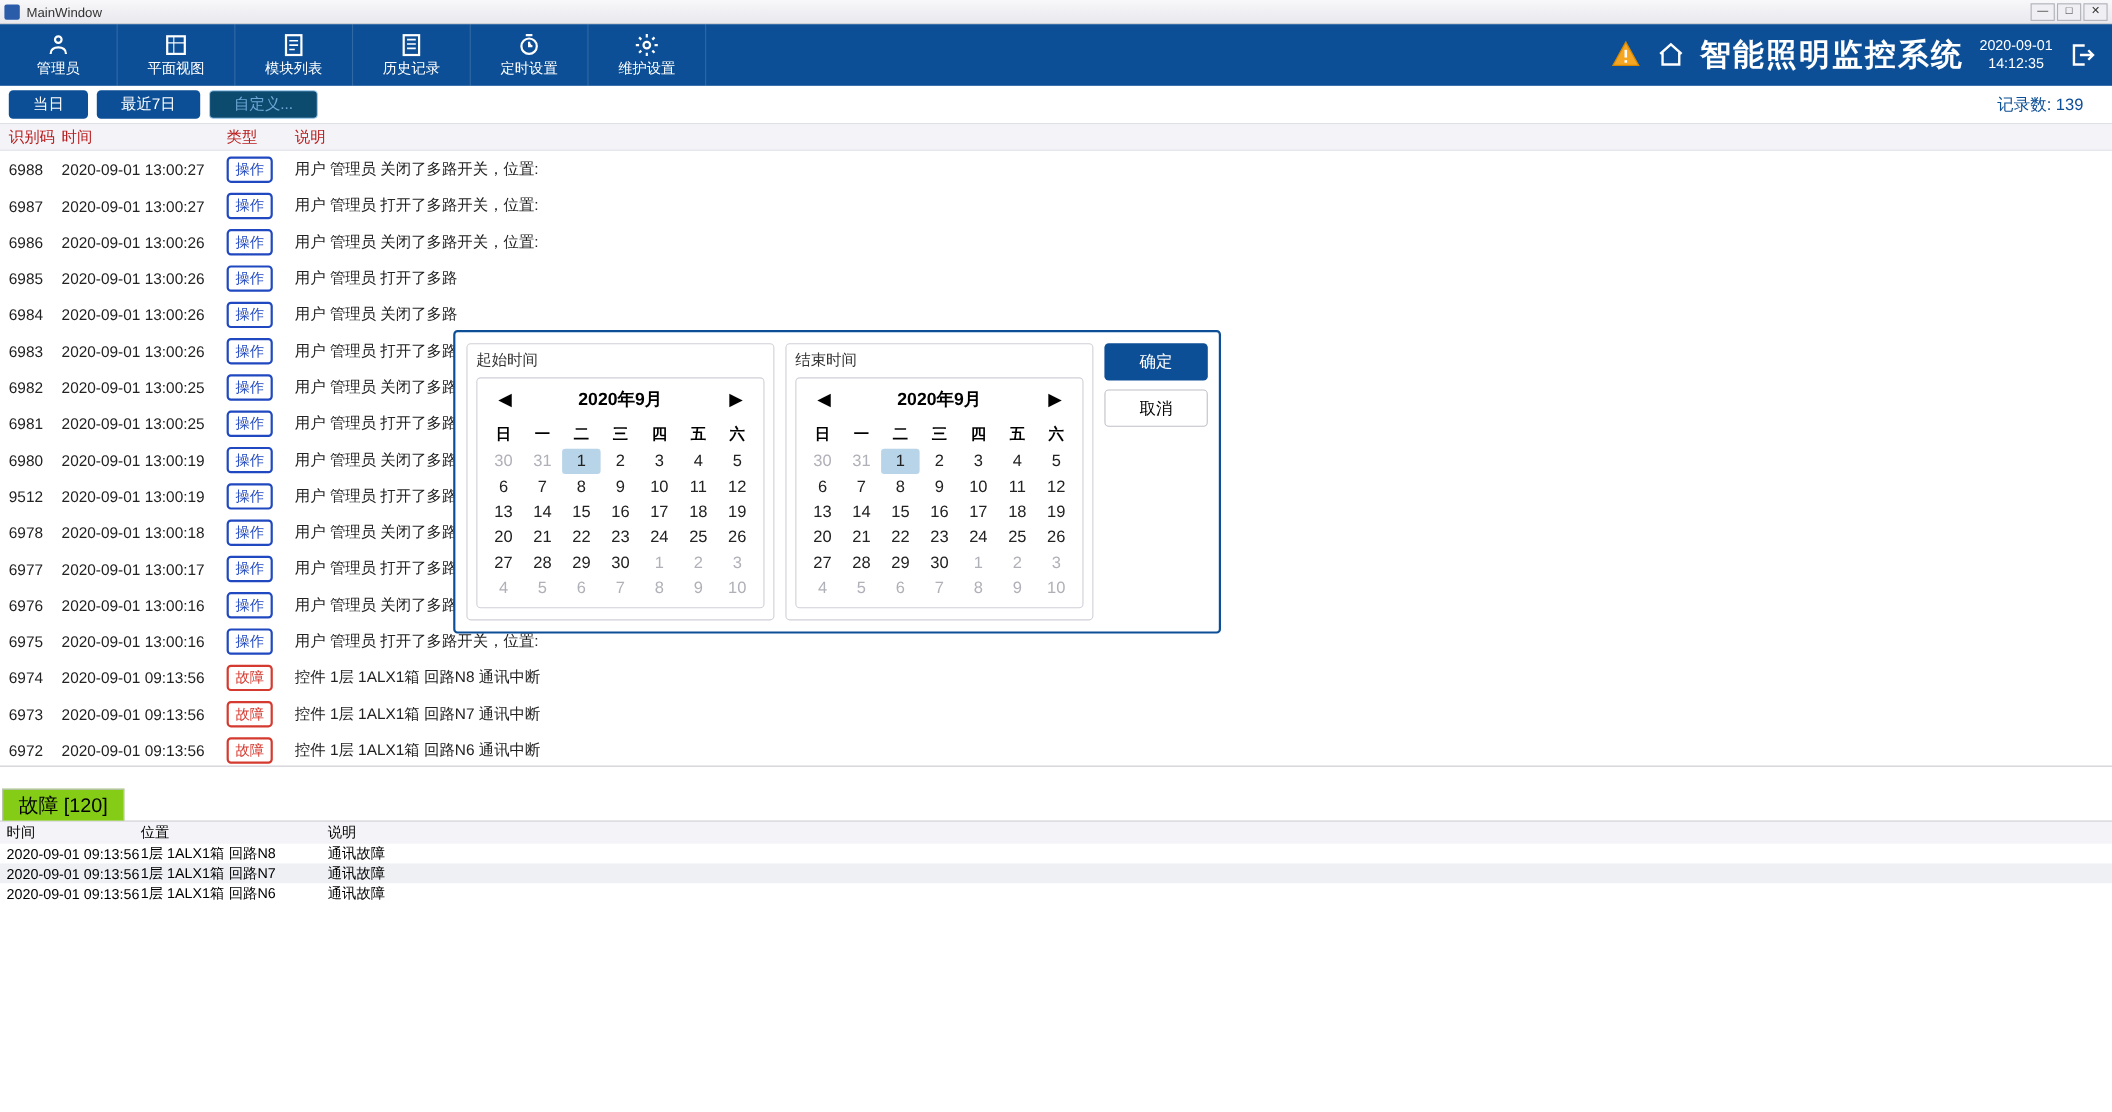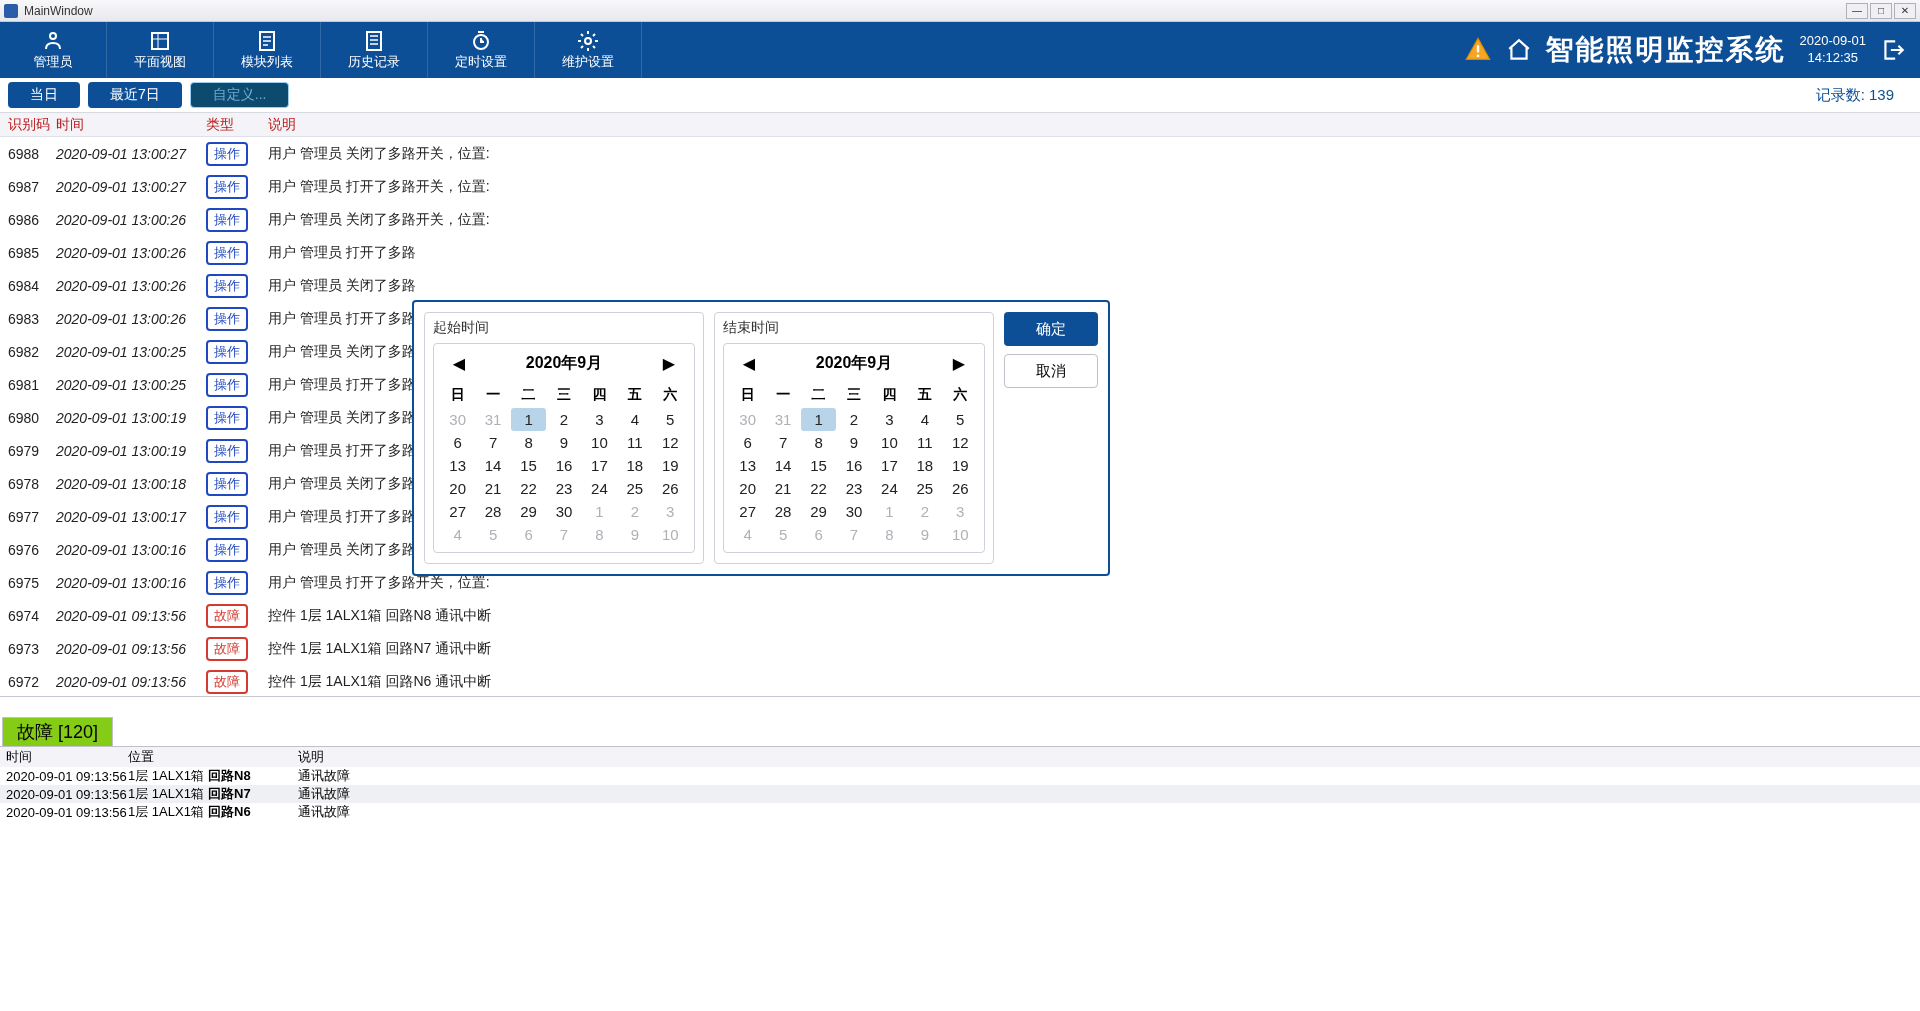--- a/index.html
+++ b/index.html
@@ -19,31 +19,31 @@
 .home-ic, .exit-ic { width: 26px; height: 26px; fill: none; stroke: #fff; stroke-width: 2; }
 .toolbar { height: 34px; display: flex; align-items: center; padding: 4px 8px; gap: 8px; }
 .tbtn { height: 26px; padding: 0 22px; background: #0d4f96; color: #fff; border: none; border-radius: 4px; font-size: 14px; cursor: pointer; }
 .tbtn.active { background: #0c4a6e; color: #6fa8d8; border: 1px solid #9ecef2; }
 .rec-count { margin-left: auto; color: #0d4f96; font-size: 15px; padding-right: 18px; }
 .grid-area { height: 584px; overflow: hidden; border-top: 1px solid #d8d8e0; position: relative; }
 .ghead { display: flex; background: #f4f4f8; border-bottom: 1px solid #e0e0e8; font-size: 14px; color: #b91c1c; height: 24px; align-items: center; padding-left: 8px; }
 .gh-id { width: 48px; } .gh-time { width: 150px; } .gh-type { width: 62px; } .gh-desc { flex: 1; }
 .gbody { overflow-y: scroll; height: 560px; }
 .grow { display: flex; align-items: center; height: 33px; padding-left: 8px; font-size: 14px; color: #222; }
-.gc-id { width: 48px; } .gc-time { width: 150px; font-style: italic; } .gc-type { width: 62px; } .gc-desc { flex: 1; }
+.gc-id { width: 48px; } .gc-time { width: 150px; } .gc-type { width: 62px; } .gc-desc { flex: 1; }
 .tag { display: inline-block; min-width: 42px; padding: 1px 6px; border: 2px solid #2048c0; color: #2048c0; border-radius: 4px; font-size: 13px; text-align: center; }
 .tag.fault { border-color: #d43a2f; color: #d43a2f; }
 .statusbar { border-top: 1px solid #c8c8d0; }
 .tab { display: inline-block; border: 1px solid #c0c0c8; border-bottom: none; padding: 2px 14px; background: #84cc16; font-size: 18px; margin-left: 2px; margin-top: 20px; }
 .fgrid { border-top: 1px solid #c0c0c8; }
 .fhead { display: flex; background: #f4f4f8; font-size: 13px; height: 20px; align-items: center; padding-left: 6px; }
 .fh-time { width: 122px; } .fh-loc { width: 170px; } .fh-desc { flex: 1; }
 .frow { display: flex; font-size: 13px; height: 18px; align-items: center; padding-left: 6px; }
 .frow.alt { background: #eef0f4; }
-.fc-time { width: 122px; } .fc-loc1 { width: 80px; } .fc-loc2 { width: 90px; font-weight: bold; } .fc-desc { flex: 1; }
+.fc-time { width: 122px; } .fc-loc1 { width: 80px; } .fc-loc2 { width: 90px; } .fc-desc { flex: 1; }
 
 .modal { position: absolute; left: 412px; top: 187px; width: 698px; background: #fff; border: 2px solid #0d4f96; border-radius: 4px; padding: 10px; display: flex; gap: 10px; }
 .cal-box { flex: 1; border: 1px solid #d0d0d8; border-radius: 4px; padding: 6px 8px 10px; }
 .cal-cap { font-size: 14px; color: #333; margin-bottom: 6px; }
 .cal-inner { border: 1px solid #d0d0d8; border-radius: 4px; padding: 6px; }
 .cal-nav { display: flex; align-items: center; justify-content: space-between; padding: 2px 6px 8px; }
 .cal-nav button { width: 26px; height: 22px; background: none; border: none; font-size: 16px; cursor: pointer; }
 .cal-title { font-weight: bold; font-size: 16px; }
 .cal-grid { display: grid; grid-template-columns: repeat(7,1fr); text-align: center; }
 .cal-grid .dow { font-weight: bold; font-size: 14px; padding: 4px 0; }
@@ -196,21 +196,21 @@
         <div class="gc-type"><span class="tag ">操作</span></div>
         <div class="gc-desc">用户 管理员 打开了多路</div>
       </div>
       <div class="grow">
         <div class="gc-id">6980</div>
         <div class="gc-time">2020-09-01 13:00:19</div>
         <div class="gc-type"><span class="tag ">操作</span></div>
         <div class="gc-desc">用户 管理员 关闭了多路</div>
       </div>
       <div class="grow">
-        <div class="gc-id">6979</div>
+        <div class="gc-id">9512</div>
         <div class="gc-time">2020-09-01 13:00:19</div>
         <div class="gc-type"><span class="tag ">操作</span></div>
         <div class="gc-desc">用户 管理员 打开了多路</div>
       </div>
       <div class="grow">
         <div class="gc-id">6978</div>
         <div class="gc-time">2020-09-01 13:00:18</div>
         <div class="gc-type"><span class="tag ">操作</span></div>
         <div class="gc-desc">用户 管理员 关闭了多路</div>
       </div>

